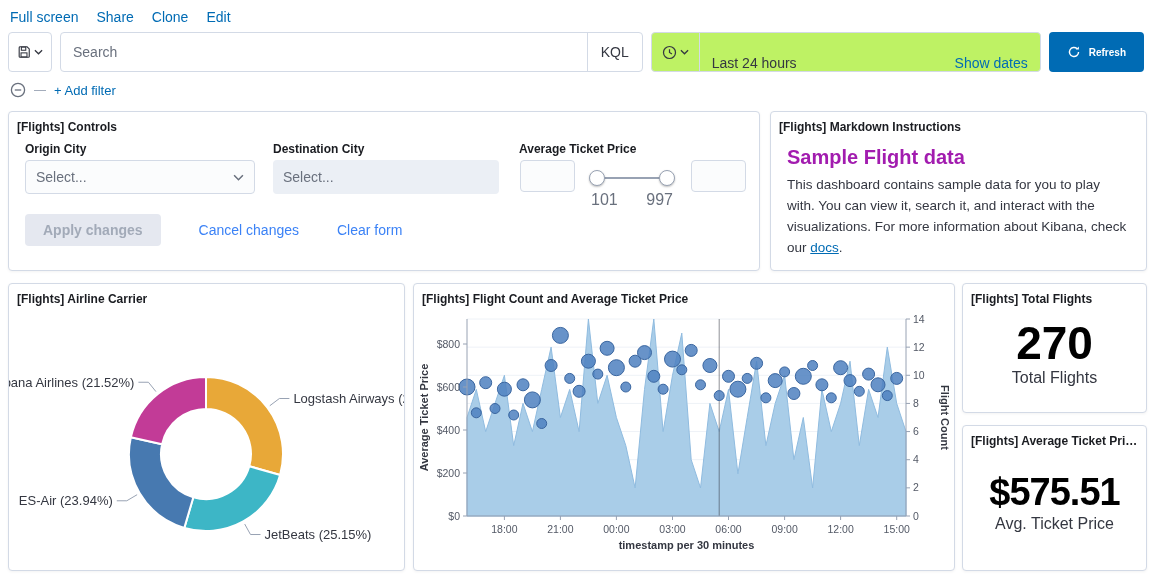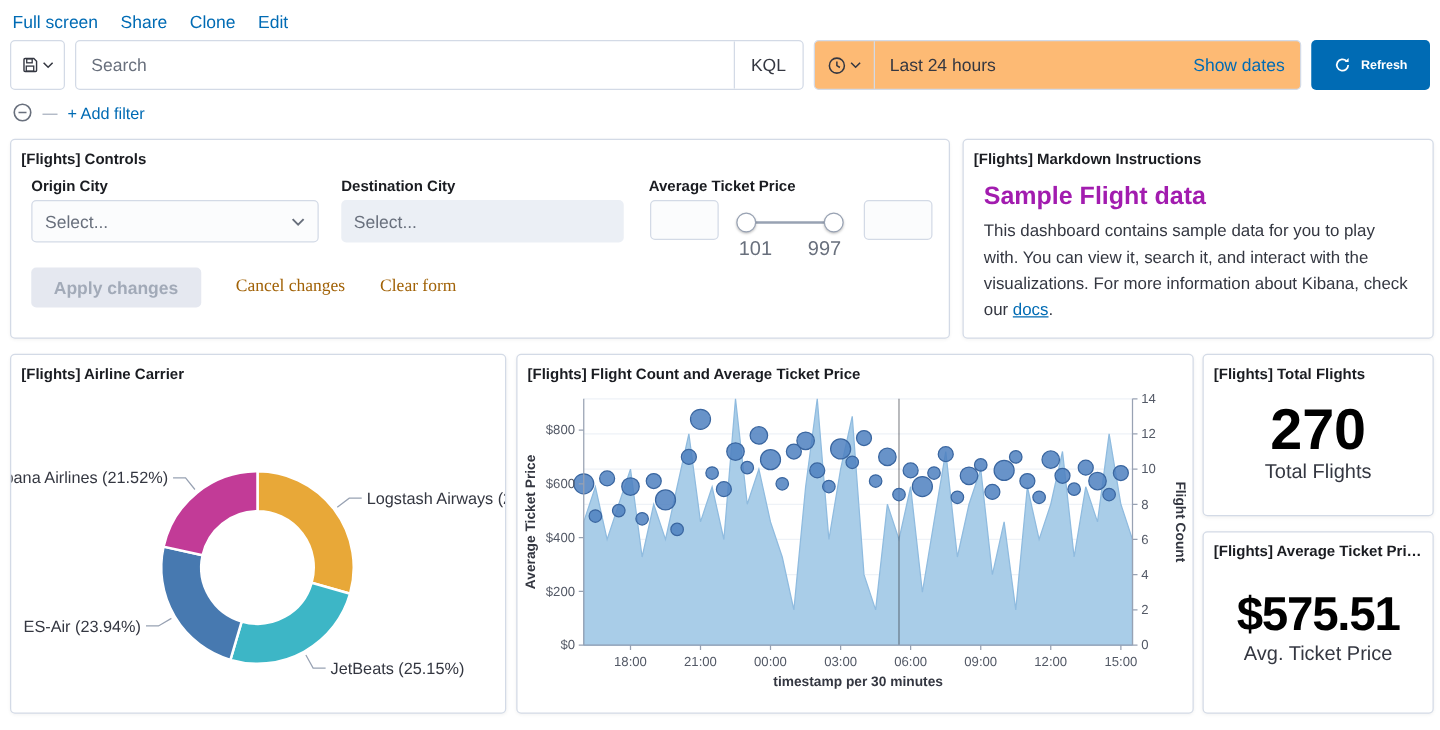--- a/index.html
+++ b/index.html
@@ -11,21 +11,21 @@
 .top-nav{display:flex;gap:18px;padding:9px 10px 4px;font-size:14px}
 .top-nav a{color:#006BB4}
 
 
 .query-bar{display:flex;align-items:stretch;gap:8px;padding:3px 8px;height:46px}
 .icon-btn{display:flex;align-items:center;justify-content:center;gap:3px;width:44px;border:1px solid #D3DAE6;border-radius:4px;background:#fff;cursor:pointer}
 .search-wrap{flex:1;display:flex;align-items:center;border:1px solid #D3DAE6;border-radius:4px;background:#fff;overflow:hidden}
 .search-wrap input{flex:1;border:0;outline:0;font-size:14px;padding:0 12px;font-family:inherit;color:#343741;background:transparent}
 .search-wrap input::placeholder{color:#69707D}
 .kql{padding:0 13px;font-size:14px;color:#343741;border-left:1px solid #D3DAE6;align-self:stretch;display:flex;align-items:center;cursor:pointer}
-.date-wrap{display:flex;align-items:center;width:390px;border:1px solid #D3DAE6;border-radius:4px;background:#fdba74}
+.date-wrap{display:flex;align-items:flex-end;width:390px;border:1px solid #D3DAE6;border-radius:4px;background:#bef264}
 .date-quick{display:flex;align-items:center;gap:3px;padding:0 10px;align-self:stretch;border-right:1px solid #D3DAE6;cursor:pointer}
 .date-value{padding:0 12px;font-size:14px;color:#343741;white-space:nowrap}
 .show-dates{margin-left:auto;padding-right:12px;font-size:14px;color:#006BB4;white-space:nowrap}
 .refresh-btn{display:flex;align-items:center;gap:8px;padding:0 18px;background:#006BB4;color:#fff;border:0;border-radius:4px;font-size:10px;font-weight:700;font-family:inherit;cursor:pointer}
 
 
 .filter-bar{display:flex;align-items:center;gap:8px;padding:7px 10px;font-size:13px}
 .filter-bar .dash{color:#98A2B3;font-size:12px}
 .add-filter{color:#006BB4;font-size:13px}
 
@@ -40,23 +40,23 @@
 .select-box span{color:#69707D;font-size:14px}
 .dest-box{position:absolute;height:34px;background:#EBEFF5;border-radius:4px;display:flex;align-items:center;padding:0 10px;cursor:pointer}
 .dest-box span{color:#69707D;font-size:14px}
 .range-input{position:absolute;width:55px;height:32px;border:1px solid #D3DAE6;background:#fbfcfd;border-radius:4px;font-family:inherit;padding:0 8px;outline:0}
 .slider{position:absolute;width:78px;height:40px}
 .slider .track{position:absolute;left:2px;right:2px;top:13px;height:2px;background:#98A2B3}
 .handle{position:absolute;top:6px;width:16px;height:16px;border-radius:50%;background:#fff;border:1px solid #98A2B3;box-shadow:0 1px 2px rgba(0,0,0,.25);cursor:grab}
 .handle.left{left:-4px}.handle.right{right:-4px}
 .range-val{position:absolute;top:27px;font-size:16px;color:#69707D}
 .range-val.min{left:-2px}.range-val.max{right:-2px}
-.ctrl-buttons{position:absolute;left:16px;top:102px;display:flex;align-items:center;gap:28px}
+.ctrl-buttons{position:absolute;left:16px;top:102px;display:flex;align-items:center;gap:38px}
 .apply-btn{background:#E5E8F0;color:#A2AAB8;border:0;border-radius:4px;height:32px;padding:0 18px;font-size:14px;font-weight:700;font-family:inherit;cursor:not-allowed}
-.ghost-btn{background:none;border:0;color:#a16207;font-size:14px;font-weight:500;font-family:Liberation Serif, serif;cursor:pointer}
+.ghost-btn{background:none;border:0;color:#3b82f6;font-size:14px;font-weight:500;font-family:Liberation Sans, sans-serif;cursor:pointer}
 
 
 .md-heading{font-size:20px;font-weight:700;color:#a21caf;padding:12px 16px 6px}
 .md-body{font-size:13.5px;line-height:1.55;color:#343741;padding:0 16px}
 .doc-link{color:#006BB4;text-decoration:underline}
 
 
 .metric-body{position:absolute;left:0;right:0;top:50%;transform:translateY(-42%);text-align:center}
 .metric-value{font-weight:700;color:#000;line-height:1.05}
 .metric-value.big{font-size:46px}

